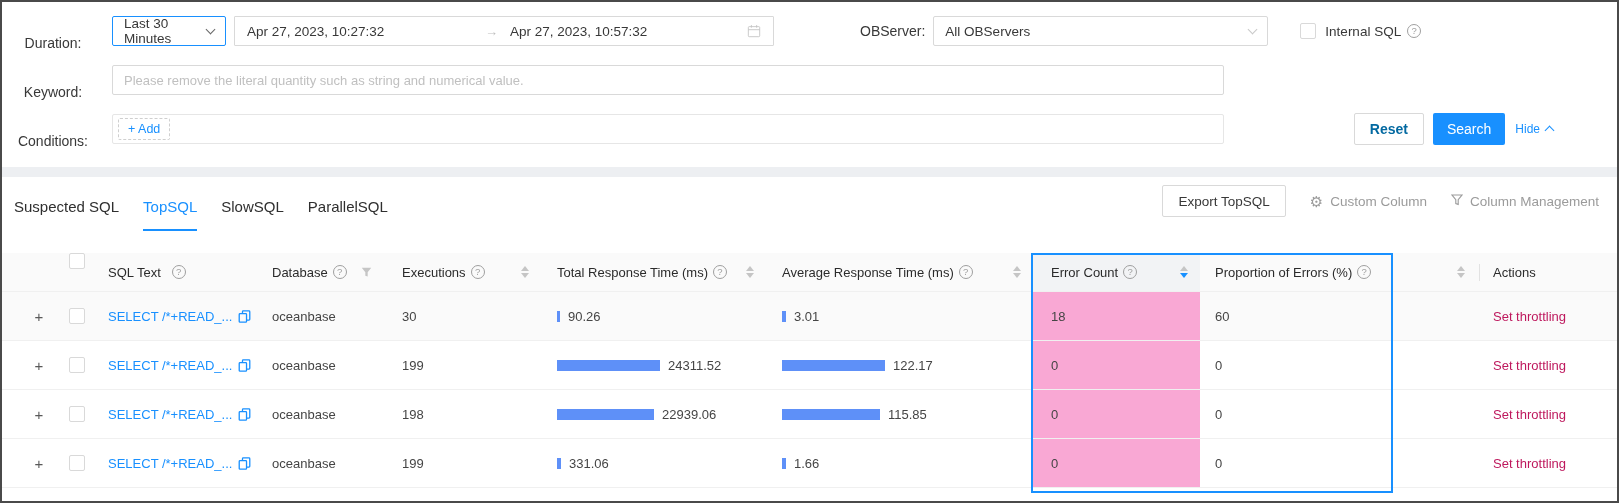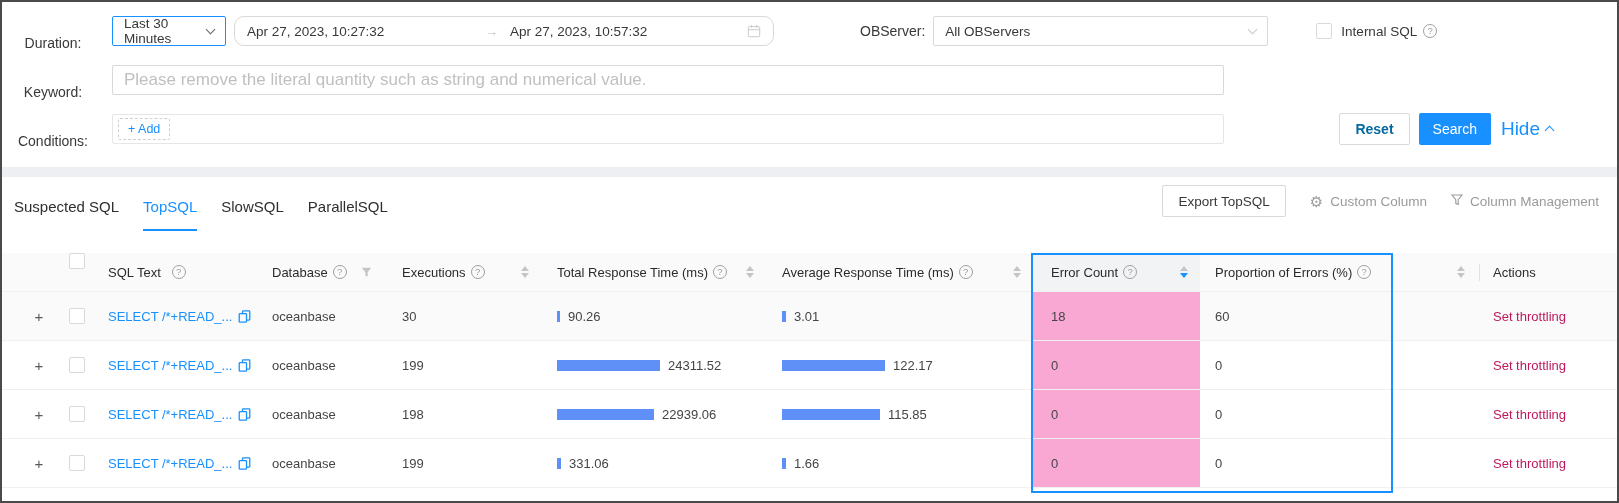--- a/index.html
+++ b/index.html
@@ -25,55 +25,55 @@
     height: 30px; border: 1px solid #d9d9d9; border-radius: 2px; background: #fff;
     display: flex; align-items: center; justify-content: space-between;
     padding: 0 11px; font-size: 13.5px; color: #383838;
   }
   .sel-duration { width: 114px; border-color: #1890ff; }
   .sel-observer { width: 335px; margin-left: 8px; }
   .chev-down { width: 7px; height: 7px; border-right: 1.5px solid #666; border-bottom: 1.5px solid #666; transform: rotate(45deg); margin-top: -4px; flex: none; }
   .chev-down.light { border-color: #c9c9c9; }
   .range {
     width: 540px; height: 30px; margin-left: 8px;
-    border: 1px solid #d9d9d9; border-radius: 10px;
+    border: 1px solid #d9d9d9; border-radius: 1px;
     display: flex; align-items: center; padding: 0 12px; font-size: 13.5px; color: #383838;
   }
   .range .start { width: 238px; flex: none; }
   .range .sep { color: #bfbfbf; font-size: 13px; margin-right: 12px; }
   .cal-icon { margin-left: auto; display: flex; }
   .obs-label { margin-left: 86px; font-size: 14px; color: #383838; }
-  .internal { margin-left: 48px; display: flex; align-items: center; }
+  .internal { margin-left: 32px; display: flex; align-items: center; }
   .cbox { width: 16px; height: 16px; border: 1px solid #d9d9d9; border-radius: 2px; background: #fff; flex: none; }
   .internal .lbl { font-size: 13.5px; margin-left: 9px; color: #383838; }
   .qicon {
     width: 14px; height: 14px; border: 1px solid #9f9f9f; border-radius: 50%;
     color: #9f9f9f; font-size: 9.5px; line-height: 1;
     display: inline-flex; align-items: center; justify-content: center; flex: none; margin-left: 6px;
   }
   .kw-input {
     width: 1112px; height: 30px; border: 1px solid #d9d9d9; border-radius: 2px;
-    padding: 0 11px; font-size: 17px; color: #383838; outline: none;
+    padding: 0 11px; font-size: 13px; color: #383838; outline: none;
     font-family: "Liberation Sans", "DejaVu Sans", sans-serif;
   }
   .kw-input::placeholder { color: #c0c0c0; }
   .cond-box {
     width: 1112px; height: 30px; border: 1px solid #e6e6e6; border-radius: 2px;
     display: flex; align-items: center; padding: 0 5px; background: #fff;
   }
   .add-btn {
     height: 22px; padding: 0 9px; border: 1px dashed #cfcfcf; border-radius: 2px;
     background: #fff; color: #1890ff; font-size: 12.5px; display: flex; align-items: center; cursor: pointer;
     font-family: "Liberation Sans", "DejaVu Sans", sans-serif;
   }
   .factions { margin-left: auto; margin-right: 64px; display: flex; align-items: center; }
   .btn { height: 32px; border-radius: 2px; font-size: 14px; cursor: pointer; font-family: "Liberation Sans", "DejaVu Sans", sans-serif; }
   .btn-reset { border: 1px solid #d9d9d9; background: #fff; color: #0369a1; padding: 0 15px; font-weight: bold; }
   .btn-search { border: none; background: #1890ff; color: #fff; padding: 0 14px; margin-left: 9px; }
-  .hide-link { margin-left: 10px; color: #1890ff; font-size: 19px; display: flex; align-items: center; cursor: pointer; }
+  .hide-link { margin-left: 10px; color: #1890ff; font-size: 12px; display: flex; align-items: center; cursor: pointer; }
   .chev-up { width: 7px; height: 7px; border-left: 1.5px solid #1890ff; border-top: 1.5px solid #1890ff; transform: rotate(45deg); margin: 3px 0 0 6px; }
 
   .gapband { height: 10px; background: #edeff2; }
 
   
   .content { background: #fff; }
   .tabsbar { display: flex; align-items: flex-end; justify-content: space-between; padding: 12px 18px 0 12px; height: 54px; }
   .tabs { display: flex; gap: 24px; }
   .tab { font-size: 15px; color: #2f2f2f; padding: 4px 0 16px; cursor: pointer; position: relative; }
   .tab.active { color: #1890ff; }

